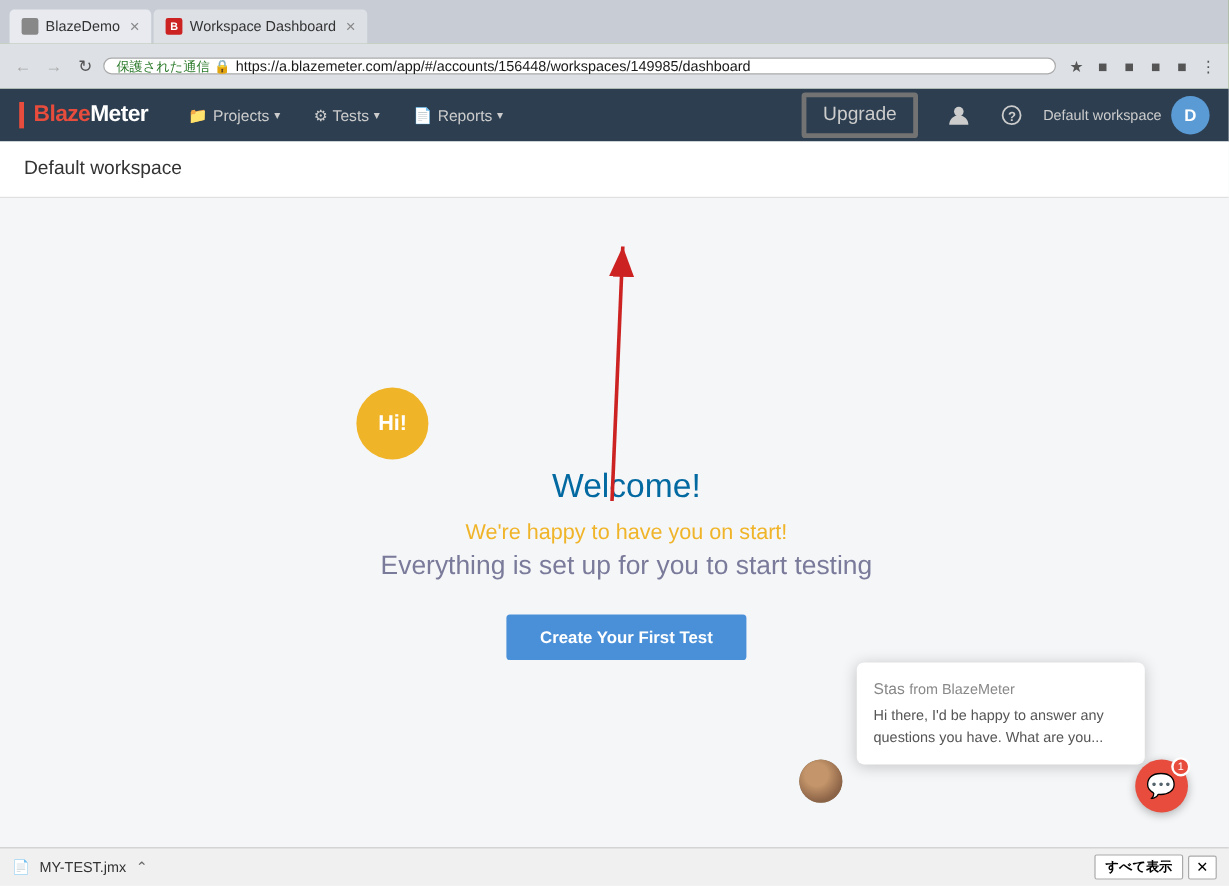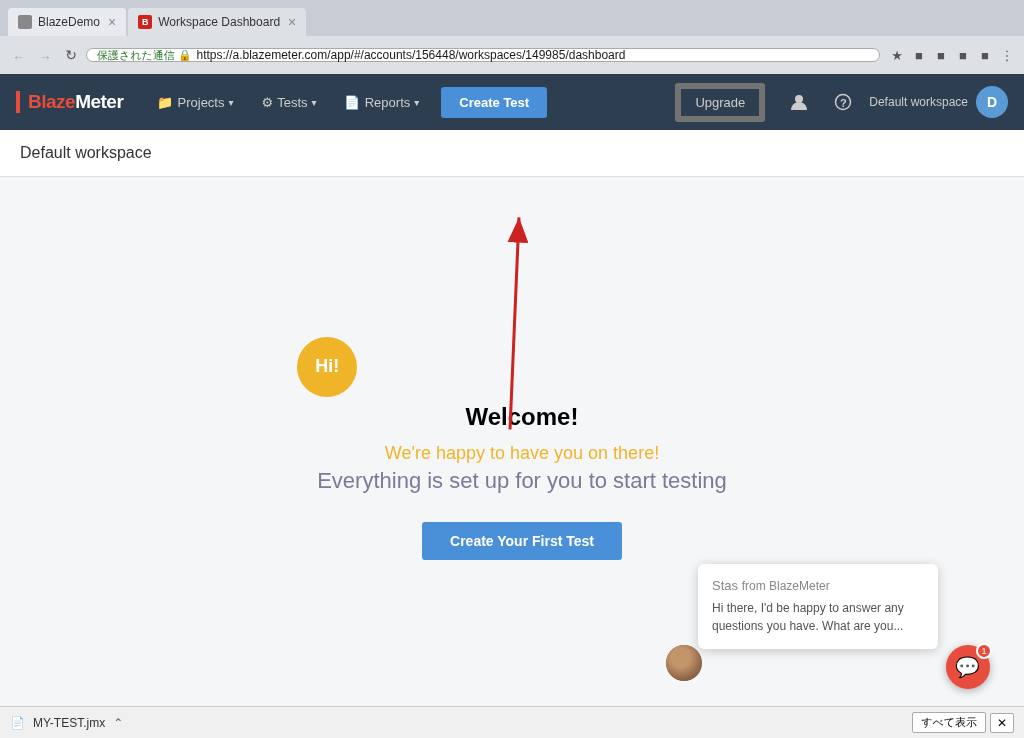--- a/index.html
+++ b/index.html
@@ -21,48 +21,48 @@
     .address-bar .lock { color: #2a7a2a; margin-right: 4px; font-size: 11px; }
     .address-bar .url { color: #1a1a1a; }
     .address-bar .secure-text { color: #2a7a2a; margin-right: 4px; font-size: 11px; }
     .nav-icons { display: flex; align-items: center; gap: 4px; margin-left: 4px; }
     .nav-icon { width: 18px; height: 18px; font-size: 13px; color: #555; display: flex; align-items: center; justify-content: center; cursor: pointer; }
 
     
     .app-container { width: 100%; height: calc(738px - 74px - 32px); background: #f5f6f8; }
 
     
-    .app-nav { background: #2c3e50; display: flex; align-items: center; height: 56px; padding: 0 16px; gap: 8px; }
+    .app-nav { background: #2c3e50; display: flex; align-items: center; height: 44px; padding: 0 16px; gap: 8px; }
     .brand { display: flex; align-items: center; color: white; font-size: 20px; font-weight: bold; margin-right: 16px; }
     .brand-line { width: 4px; height: 22px; background: #e74c3c; margin-right: 8px; }
     .brand-text { color: white; font-size: 19px; font-weight: bold; letter-spacing: -0.5px; }
     .brand-text span { color: #e74c3c; }
 
     .nav-item { color: #ccc; font-size: 13px; padding: 0 10px; height: 48px; display: flex; align-items: center; cursor: pointer; gap: 4px; }
     .nav-item .caret { font-size: 10px; }
 
     .nav-icon-item { color: #ccc; width: 36px; height: 36px; display: flex; align-items: center; justify-content: center; cursor: pointer; border-radius: 50%; }
 
     .create-test-btn { background: #4a90d9; color: white; border: none; padding: 8px 18px; border-radius: 3px; font-size: 13px; font-weight: bold; cursor: pointer; margin-left: 4px; }
 
-    .upgrade-btn { background: transparent; color: #ccc; border: 6px solid #737373; padding: 6px 14px; border-radius: 3px; font-size: 13px; cursor: pointer; margin-left: auto; }
+    .upgrade-btn { background: transparent; color: #ccc; border: 4px solid #737373; padding: 6px 14px; border-radius: 3px; font-size: 16px; cursor: pointer; margin-left: auto; }
 
     .nav-right { display: flex; align-items: center; gap: 8px; margin-left: 8px; }
     .workspace-label { color: #ccc; font-size: 12px; }
     .user-avatar { width: 32px; height: 32px; background: #5b9bd5; border-radius: 50%; display: flex; align-items: center; justify-content: center; color: white; font-weight: bold; font-size: 14px; cursor: pointer; }
 
     
     .page-content { background: #f5f6f8; height: calc(100% - 48px); }
     .page-header { background: white; padding: 14px 20px; border-bottom: 1px solid #e0e0e0; }
     .page-title { font-size: 16px; color: #333; font-weight: normal; }
 
     .main-area { display: flex; align-items: center; justify-content: center; height: calc(100% - 52px); position: relative; }
     .hi-bubble { width: 60px; height: 60px; background: #f0b429; border-radius: 50%; display: inline-flex; align-items: center; justify-content: center; color: white; font-size: 18px; font-weight: bold; margin-bottom: 16px; position: relative; left: -80px; top: 10px; }
     .welcome-content { display: inline-block; text-align: center; }
-    .welcome-title { font-size: 24px; font-weight: bold; color: #000000; margin-bottom: 12px; }
+    .welcome-title { font-size: 28px; font-weight: normal; color: #0369a1; margin-bottom: 12px; }
     .welcome-sub { font-size: 18px; color: #f0b429; margin-bottom: 4px; }
     .welcome-sub2 { font-size: 22px; color: #7a7a9a; margin-bottom: 28px; }
 
     .create-first-btn { background: #4a90d9; color: white; border: none; padding: 11px 28px; border-radius: 3px; font-size: 14px; font-weight: bold; cursor: pointer; }
 
     
     .welcome-inline { display: flex; align-items: flex-start; gap: 0; flex-direction: column; }
 
     
     .arrow-annotation { position: absolute; top: 0; left: 0; width: 100%; height: 100%; pointer-events: none; }
@@ -78,21 +78,21 @@
     .chat-btn { position: absolute; bottom: 10px; right: 14px; width: 44px; height: 44px; background: #e74c3c; border-radius: 50%; display: flex; align-items: center; justify-content: center; cursor: pointer; box-shadow: 0 2px 8px rgba(0,0,0,0.3); }
     .chat-btn-icon { color: white; font-size: 20px; }
     .chat-badge { position: absolute; top: -2px; right: -2px; width: 16px; height: 16px; background: #e74c3c; border-radius: 50%; border: 2px solid white; font-size: 9px; color: white; display: flex; align-items: center; justify-content: center; }
 
     
     .bottom-bar { height: 32px; background: #f0f0f0; border-top: 1px solid #ccc; display: flex; align-items: center; padding: 0 10px; gap: 8px; font-size: 12px; color: #333; }
     .file-icon { color: #666; }
     .file-name { }
     .file-expand { color: #666; cursor: pointer; }
     .bottom-right { margin-left: auto; display: flex; align-items: center; gap: 4px; }
-    .show-all-btn { border: 1px solid #aaa; background: white; padding: 2px 8px; font-size: 11px; border-radius: 2px; cursor: pointer; }
+    .show-all-btn { border: 1px solid #aaa; background: white; padding: 2px 8px; font-size: 11px; border-radius: 2px; cursor: pointer; font-weight: bold; }
     .close-btn { border: 1px solid #aaa; background: white; padding: 2px 6px; font-size: 12px; border-radius: 2px; cursor: pointer; }
   </style>
 </head>
 <body>
 
 <div class="browser-chrome">
 
   <div class="tab-bar">
     <div class="tab">
       <div class="tab-favicon">
@@ -149,21 +149,20 @@
       <span>⚙</span>
       <span>Tests</span>
       <span class="caret">▾</span>
     </div>
     <div class="nav-item">
       <span>📄</span>
       <span>Reports</span>
       <span class="caret">▾</span>
     </div>
 
-    <button class="create-test-btn">Create Test</button>
 
     <button class="upgrade-btn" style="margin-left:auto;">Upgrade</button>
 
     <div class="nav-right">
       <div class="nav-icon-item">
         <svg width="18" height="18" viewBox="0 0 18 18" fill="#ccc">
             <circle cx="9" cy="6" r="4"></circle>
             <path d="M1 17c0-4.4 3.6-8 8-8s8 3.6 8 8" fill="#ccc"></path>
           </svg>
       </div>
@@ -184,37 +183,37 @@
     </div>
 
     <div class="main-area">
 
       <div class="welcome-inline" style="display:flex; align-items:flex-start; position:relative;">
         <div class="hi-bubble" style="position:relative; left:0; top:10px; margin-right:-10px; z-index:2;">
           <span>Hi!</span>
         </div>
         <div class="welcome-content" style="text-align:center; padding-left:20px;">
           <div class="welcome-title">Welcome!</div>
-          <div class="welcome-sub">We're happy to have you on there!</div>
+          <div class="welcome-sub">We're happy to have you on start!</div>
           <div class="welcome-sub2">Everything is set up for you to start testing</div>
           <button class="create-first-btn">Create Your First Test</button>
         </div>
       </div>
 
       <svg class="arrow-annotation" viewBox="0 0 1024 632" preserveAspectRatio="none" style="position:absolute;top:0;left:0;width:100%;height:100%;pointer-events:none;">
 
         <defs>
           <marker id="arrowhead" markerWidth="10" markerHeight="7" refX="10" refY="3.5" orient="auto">
             <polygon points="0 0, 10 3.5, 0 7" fill="#cc2222"></polygon>
           </marker>
         </defs>
         <line x1="510" y1="300" x2="519" y2="48" stroke="#cc2222" stroke-width="3" marker-end="url(#arrowhead)"></line>
       </svg>
 
-      <div class="chat-widget" style="position:absolute; bottom:60px; right:86px;">
+      <div class="chat-widget" style="position:absolute; bottom:60px; right:70px;">
         <div class="chat-from">
           <span>Stas</span>
           <span style="font-weight:normal; color:#888; font-size:12px;">from BlazeMeter</span>
         </div>
         <div class="chat-message">Hi there, I'd be happy to answer any questions you have. What are you...</div>
       </div>
 
       <div class="chat-avatar" style="position:absolute; bottom:28px; right:322px;">
         <div class="chat-avatar-img"></div>
       </div>

